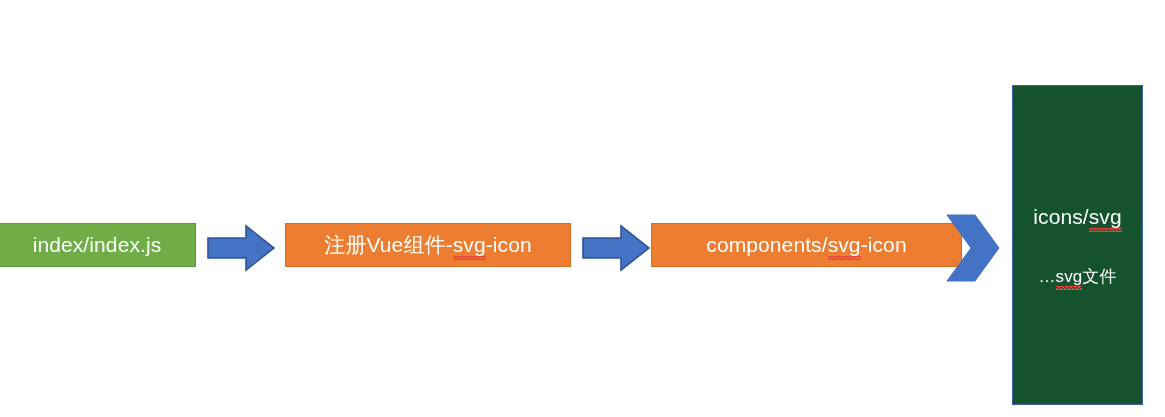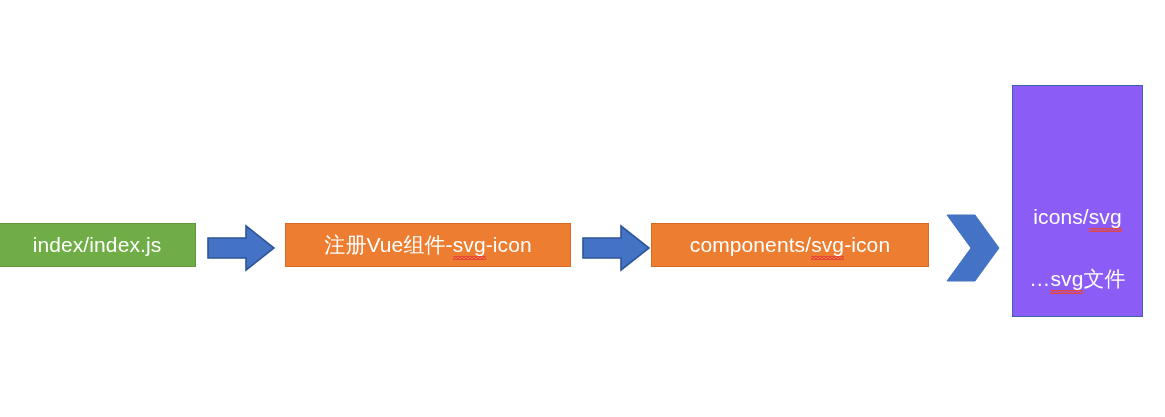--- a/index.html
+++ b/index.html
@@ -52,48 +52,48 @@
     border: 1px solid #D96C22;
     top: 223px;
     height: 44px;
   }
   .node-orange-1 {
     left: 285px;
     width: 286px;
   }
   .node-orange-2 {
     left: 651px;
-    width: 278px;
+    width: 311px;
   }
 
   
   .node-blue {
     left: 1012px;
     top: 85px;
     width: 131px;
-    height: 232px;
-    background: #8b5cf6;
+    height: 320px;
+    background: #14532d;
     border: 1px solid #3B63AB;
     flex-direction: column;
     align-items: center;
     justify-content: flex-start;
   }
   .blue-line-1 {
     position: absolute;
     top: 119px;
     width: 100%;
     text-align: center;
     font-size: 21px;
   }
   .blue-line-2 {
     position: absolute;
     top: 181px;
     width: 100%;
     text-align: center;
-    font-size: 21px;
+    font-size: 17px;
   }
 
   
   .sp {
     position: relative;
     display: inline-block;
   }
   .sp::after {
     content: "";
     position: absolute;

